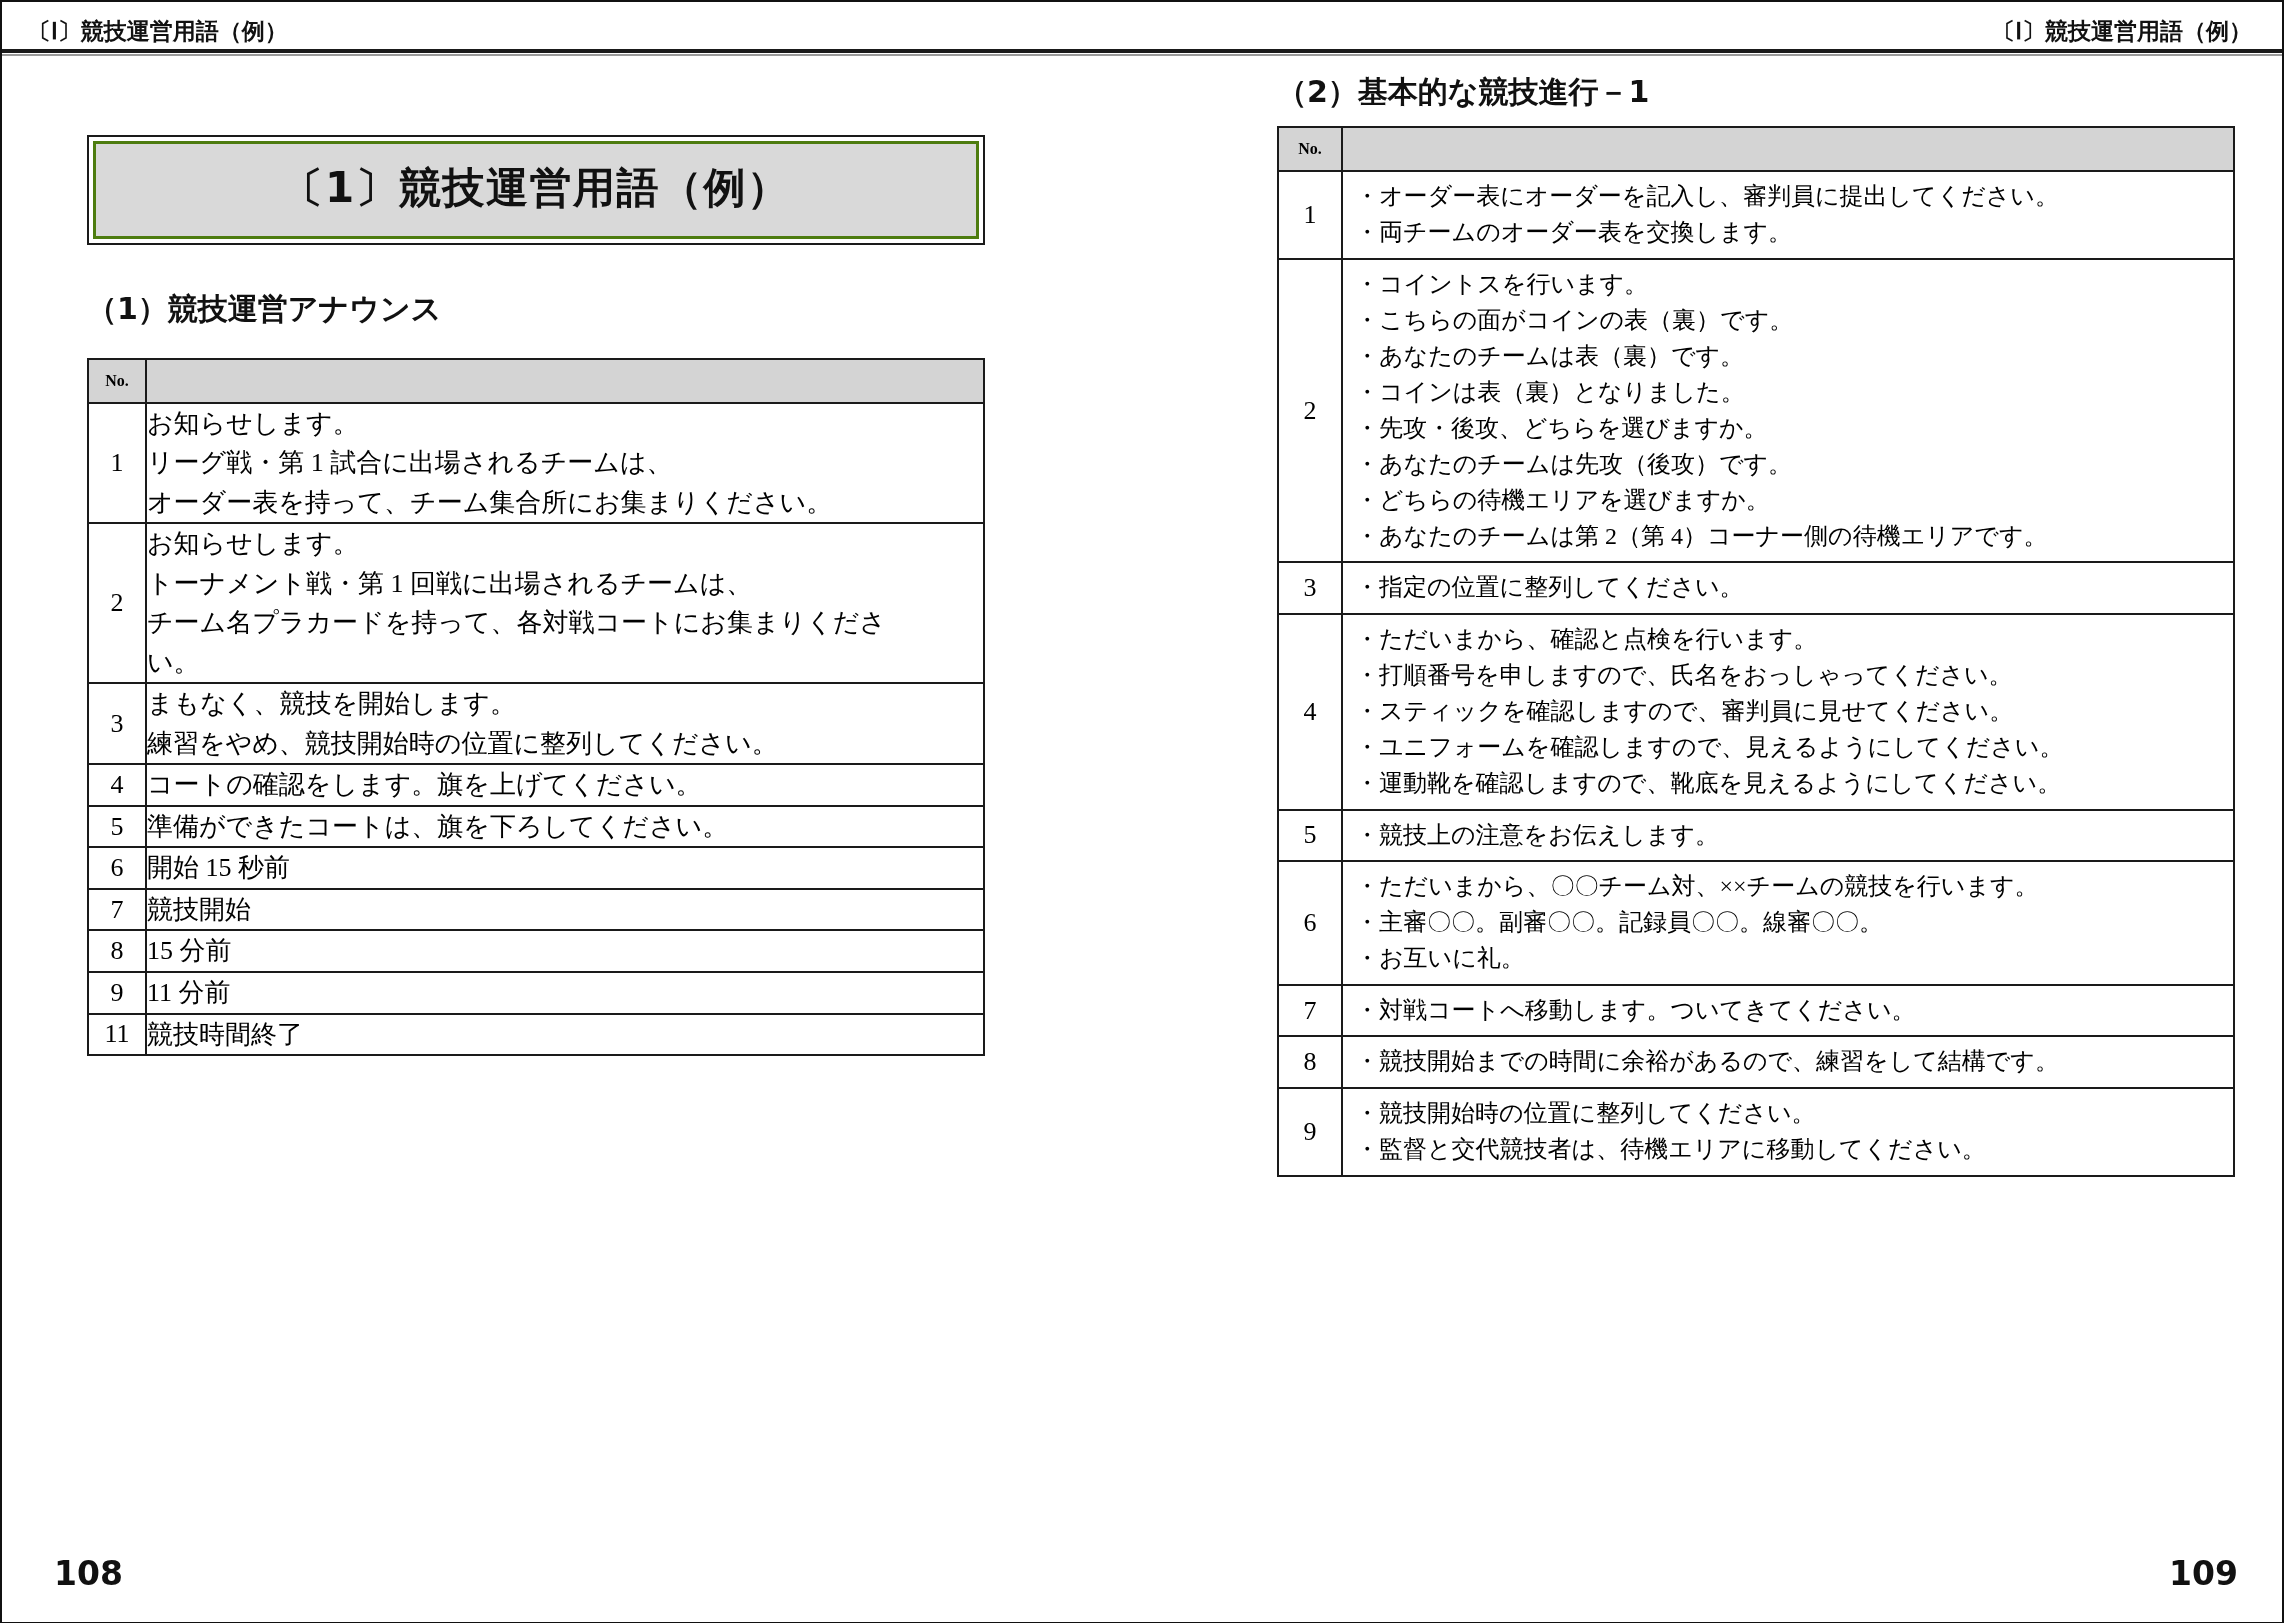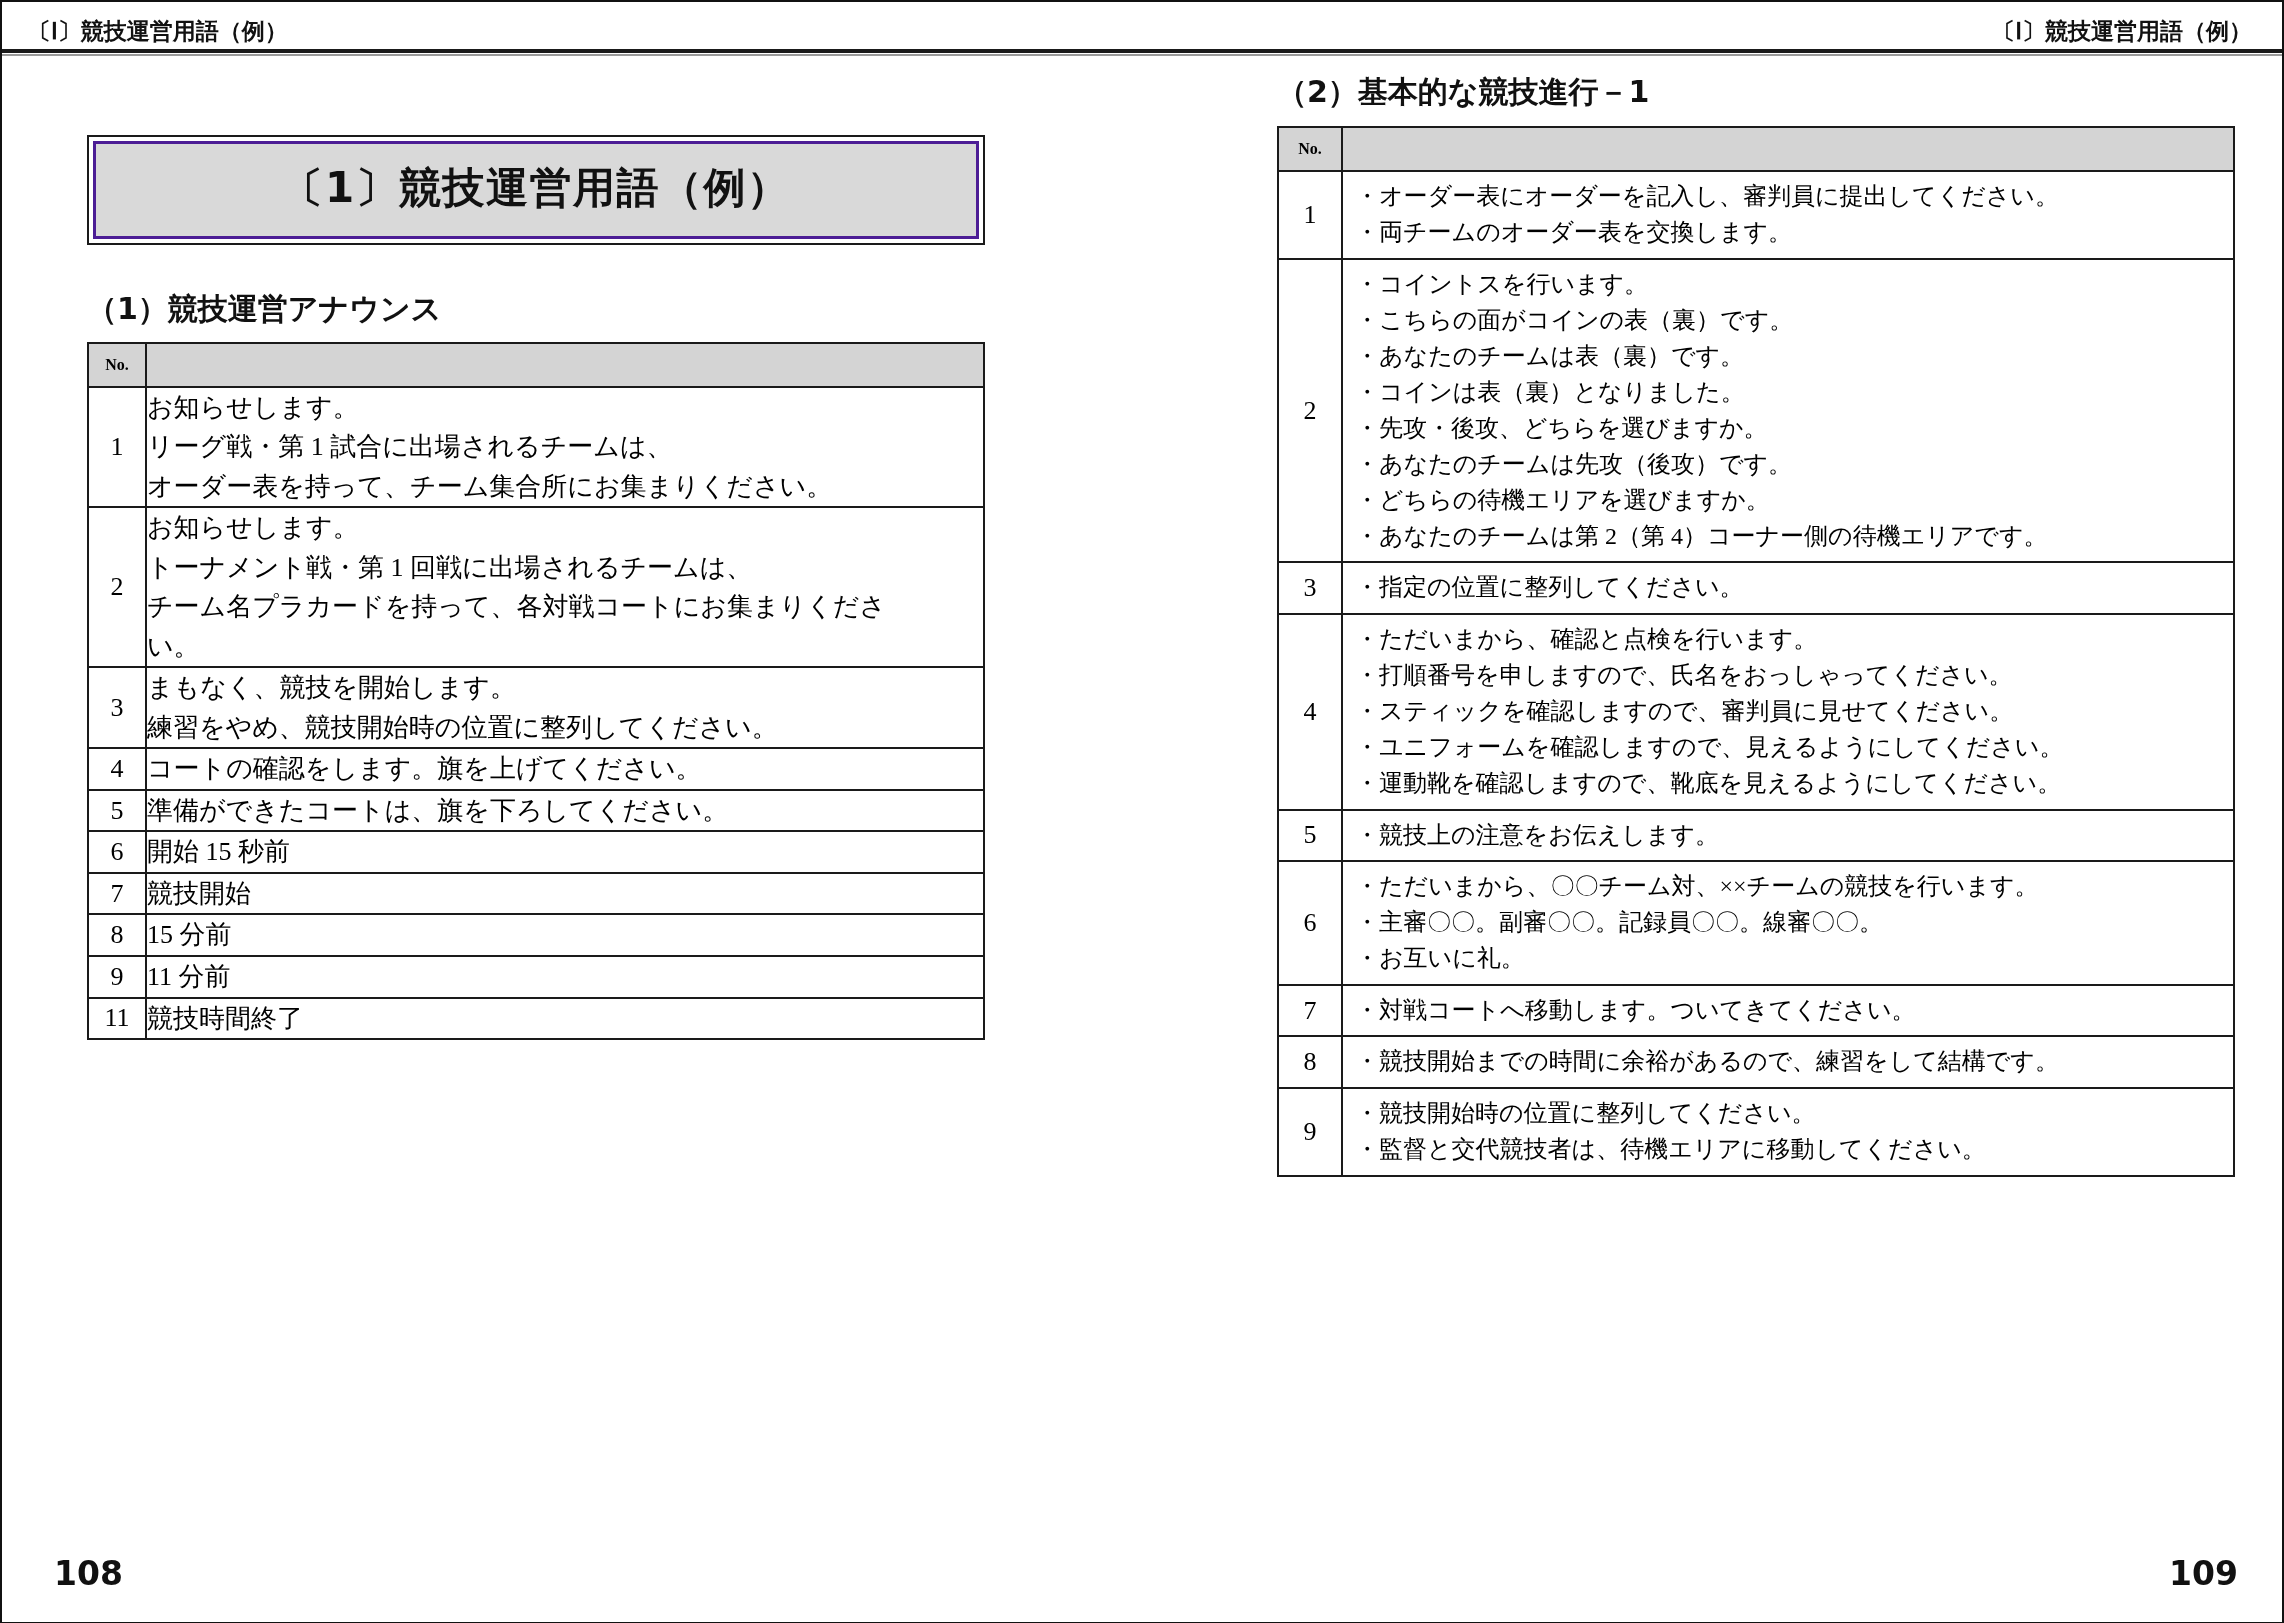--- a/index.html
+++ b/index.html
@@ -78,21 +78,21 @@
   
   .title-box-outer {
     margin-top: 74px;
     border: 2.3px solid #1a1a1a;
     padding: 3.8px;
     background: #ffffff;
     width: 898px;
     box-sizing: border-box;
   }
   .title-box-inner {
-    border: 3px solid #4c1d95;
+    border: 3px solid #4d7c0f;
     background: #d9d9d9;
     padding: 16.6px 0 19.6px 0;
     text-align: center;
   }
   .title-box-inner .title-text {
     font-family: "DejaVu Sans", "Liberation Sans", sans-serif;
     font-weight: bold;
     font-size: 42px;
     letter-spacing: 1.5px;
     color: #111111;
@@ -100,21 +100,21 @@
   }
 
   
   .section-heading {
     font-family: "DejaVu Sans", "Liberation Sans", sans-serif;
     font-weight: bold;
     font-size: 30px;
     color: #111111;
     white-space: nowrap;
   }
-  .left .section-heading  { margin-top: 44px; margin-bottom: 12px; }
+  .left .section-heading  { margin-top: 44px; margin-bottom: 28px; }
   .right .section-heading { margin-top: 10.6px; margin-bottom: 13.6px; }
 
   
   table.doc-table {
     border-collapse: collapse;
     table-layout: fixed;
     background: #ffffff;
   }
   table.doc-table.left-table  { width: 898px; }
   table.doc-table.right-table { width: 958px; }

